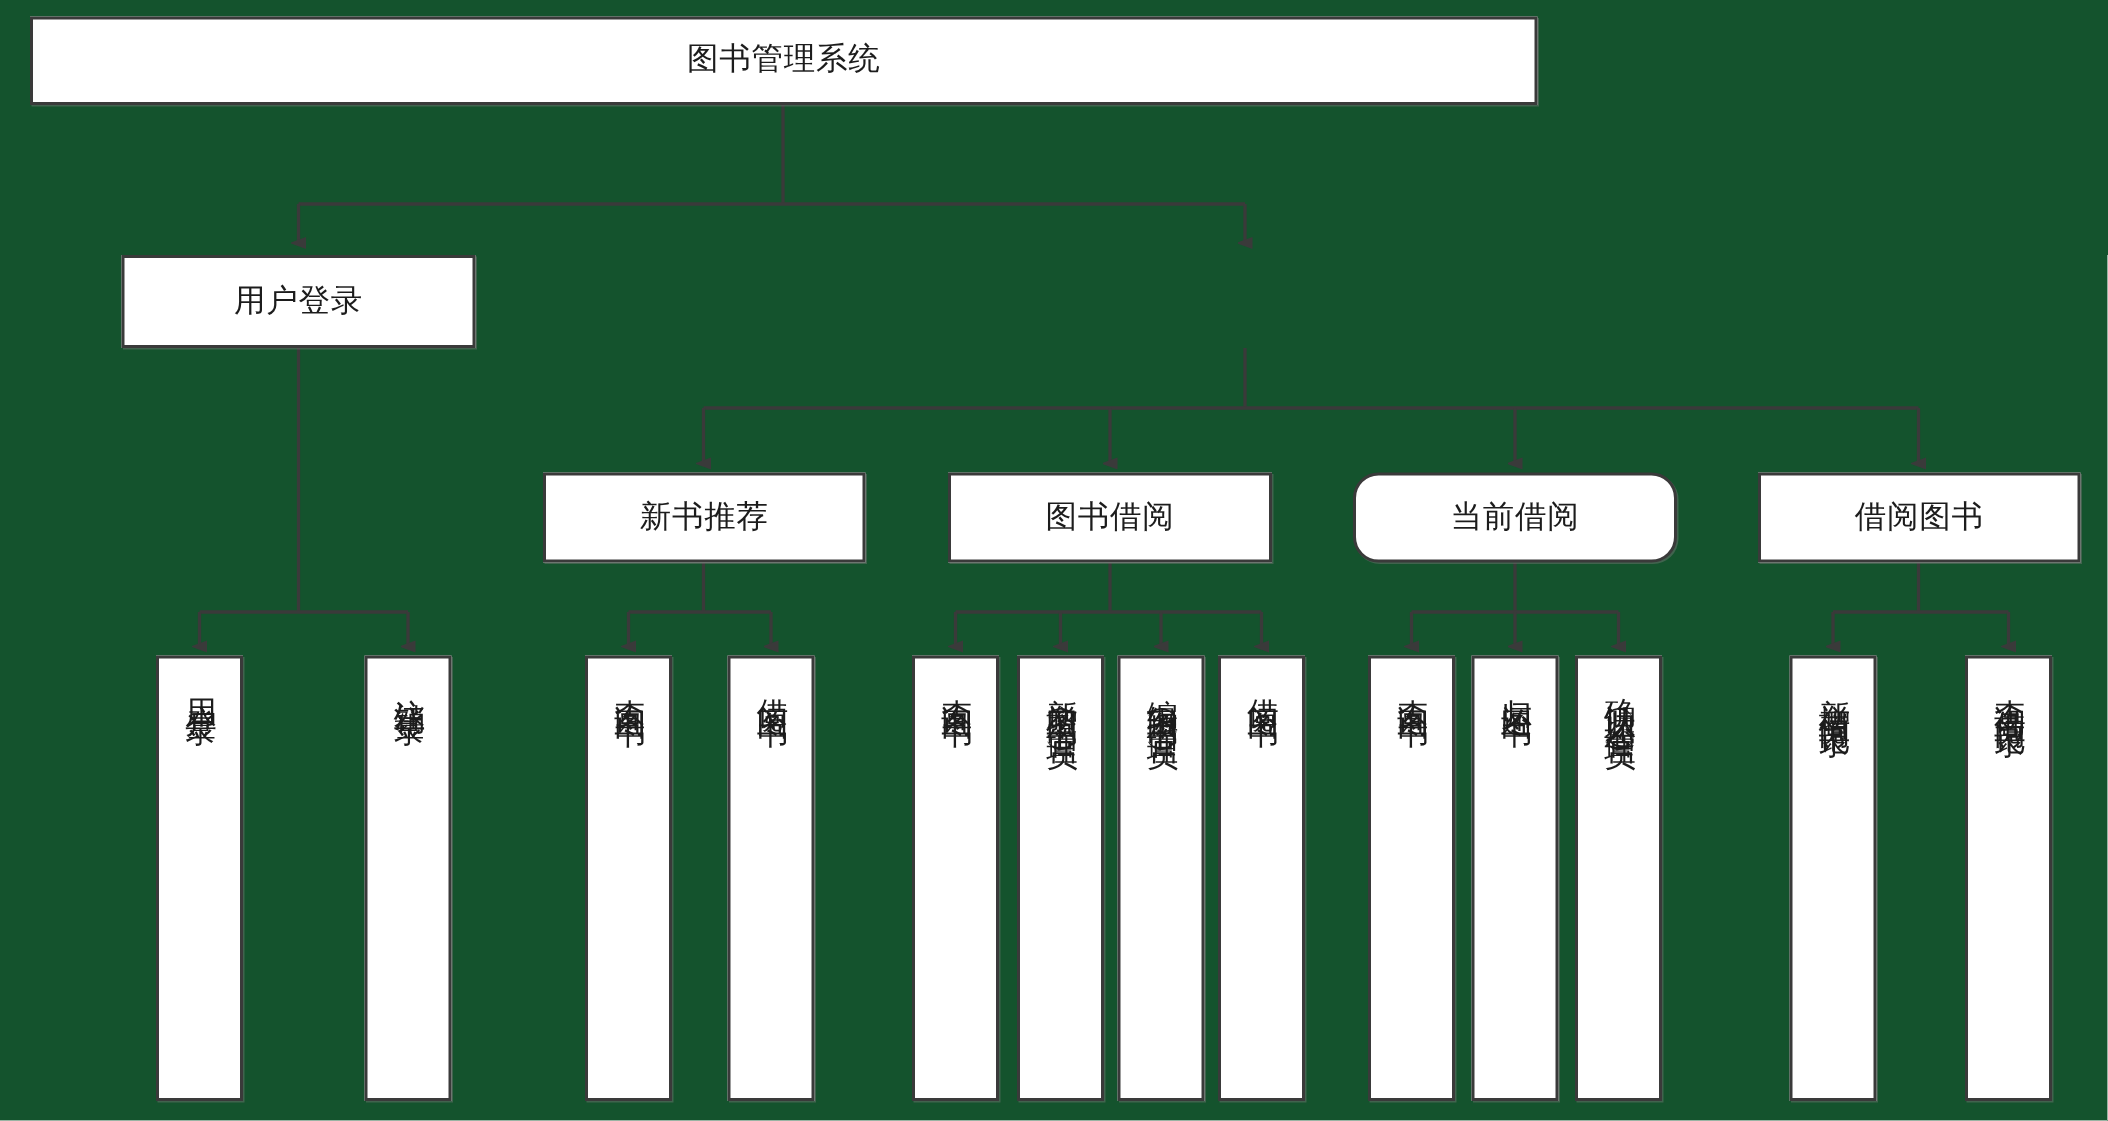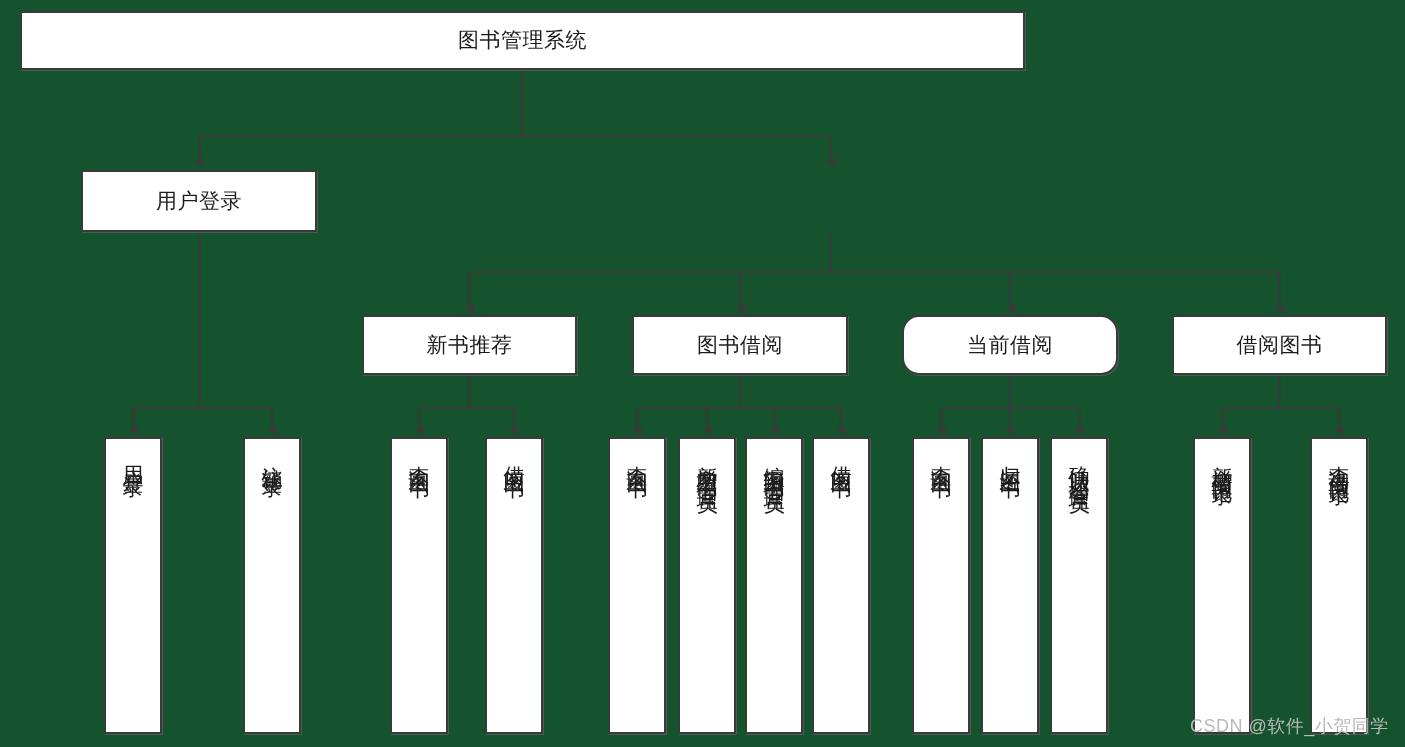--- a/index.html
+++ b/index.html
@@ -178,15 +178,14 @@
     <span class="label">确认归还（管理员）</span>
   </div>
 
   <div class="node vertical" style="left:1193px; top:437px; width:58px; height:297px;">
     <span class="label">新增借阅记录</span>
   </div>
   <div class="node vertical" style="left:1310px; top:437px; width:58px; height:297px;">
     <span class="label">查询借阅记录</span>
   </div>
 
-  <div class="watermark" style="left:1190px; top:714px;">CSDN @软件_小贺同学</div>
 
 </div>
 
 </body></html>

